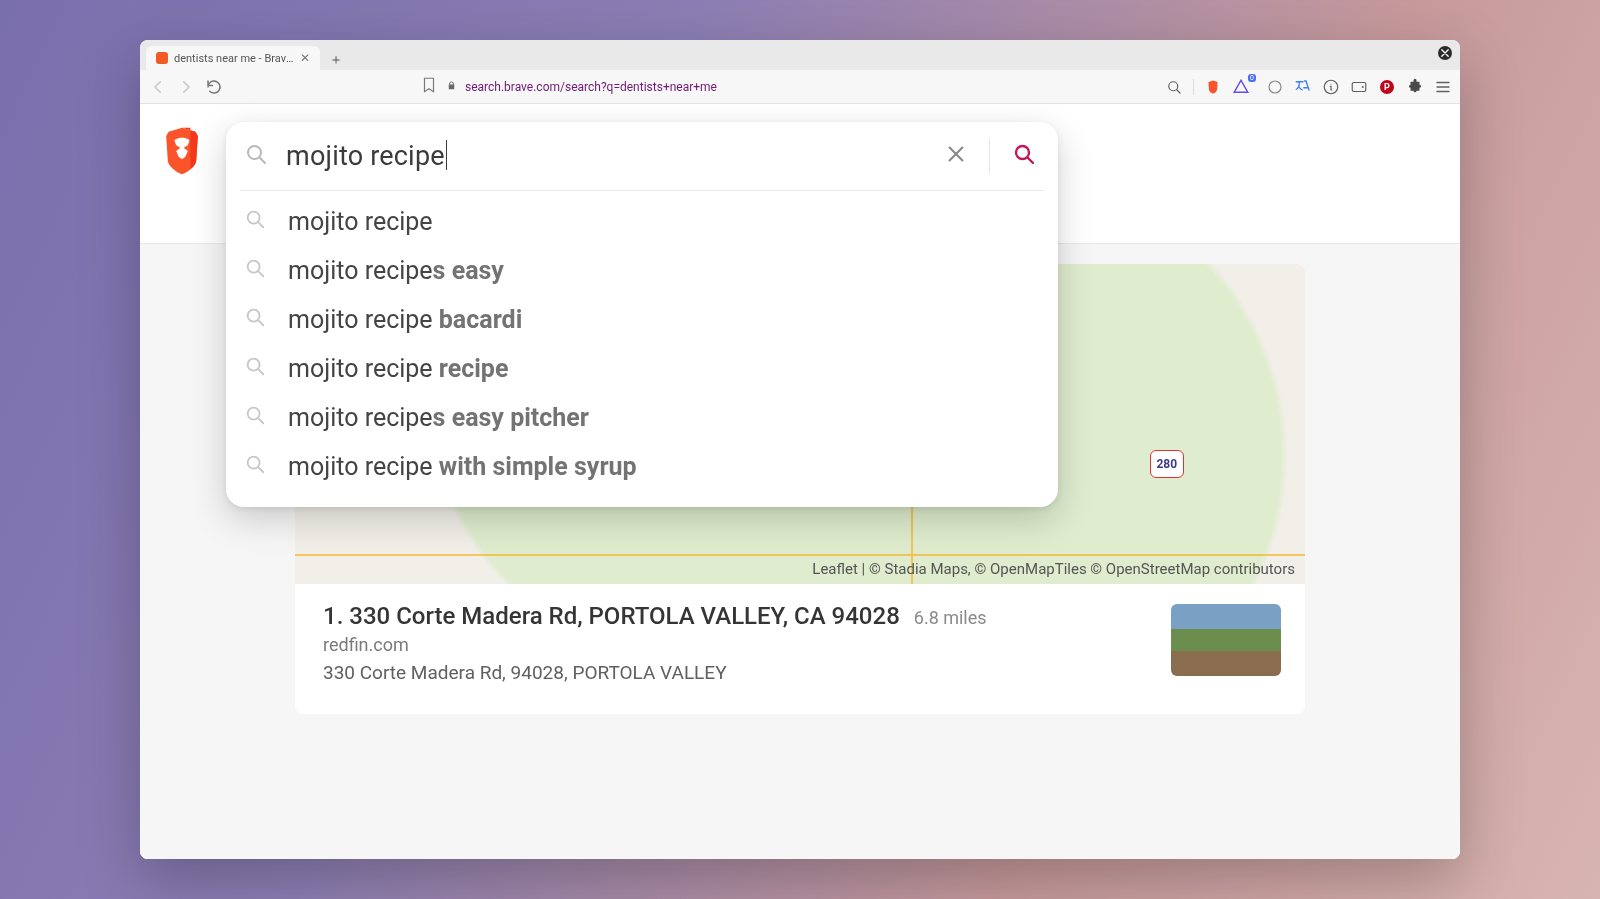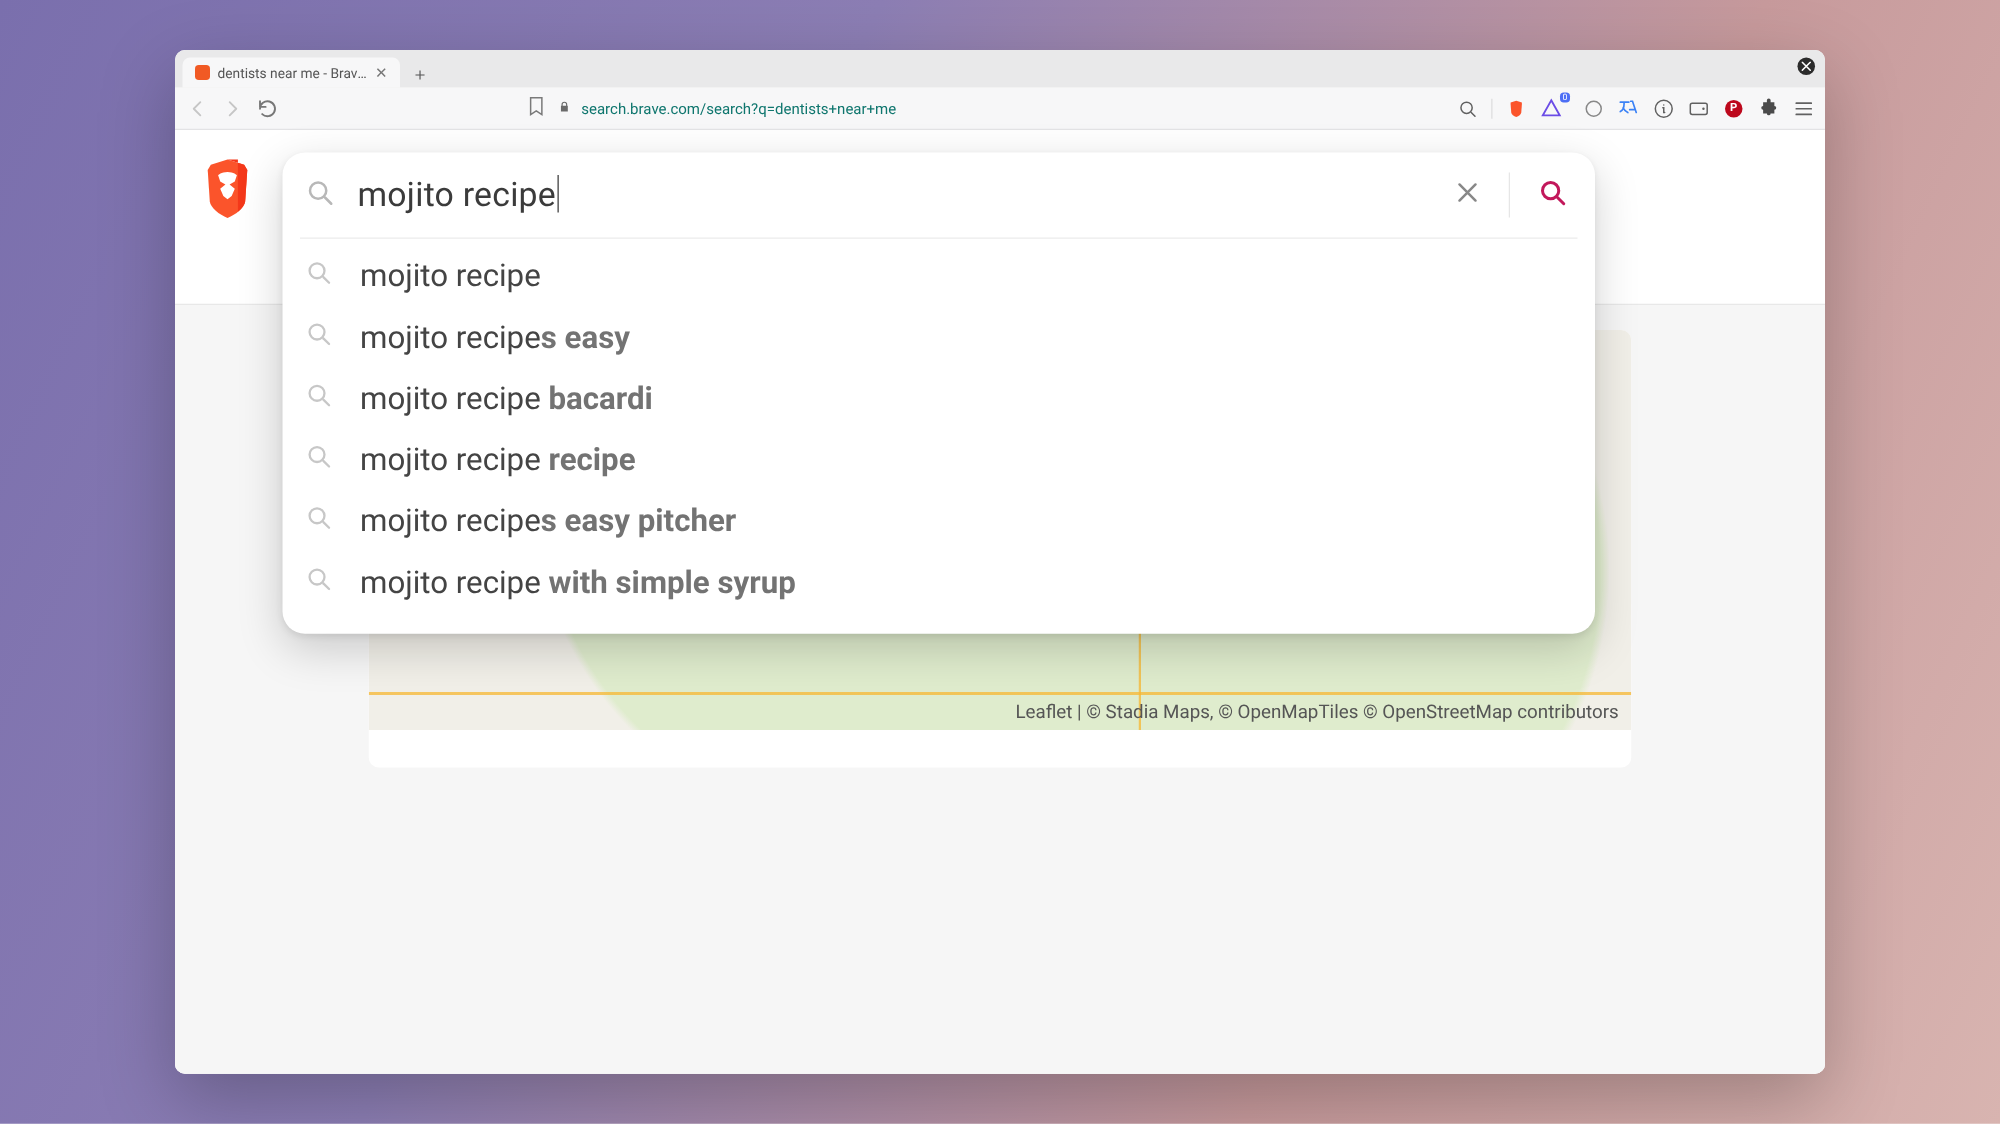--- a/index.html
+++ b/index.html
@@ -96,21 +96,21 @@
     display: flex;
     align-items: center;
     height: 26px;
     padding: 0 8px;
     border-radius: 14px;
     font-size: 12px;
     color: #6a6a6a;
     gap: 8px;
   }
   .url-lock { color: #6a6a6a; font-size: 11px; }
-  .url-text { white-space: nowrap; color: #0f766e; }
+  .url-text { white-space: nowrap; color: #701a75; }
   .url-right-icons { display:flex; align-items:center; gap: 10px; margin-left: auto; }
   .sep { width:1px;height:16px;background:#ddd; }
   .toolbar-right { display:flex; align-items:center; gap: 10px; }
   .ticon { width:18px;height:18px;display:flex;align-items:center;justify-content:center;color:#616161;font-size:13px;cursor:pointer; }
   .ticon.brave-shield svg { width:14px;height:14px;}
   .triangle-badge { position: relative; }
   .triangle-badge .badge { position:absolute; top:-4px; right:-6px; font-size:7px; background:#4c6ef5; color:#fff; border-radius:3px; padding:0 2px;}
   .pinterest { width:14px;height:14px;background:#bd081c;border-radius:50%;display:flex;align-items:center;justify-content:center;color:#fff;font-size:9px;font-weight:700;}
 
   
@@ -134,21 +134,21 @@
     position: absolute;
     left: 22px; top: 22px;
     width: 40px; height: 50px;
   }
 
   
   .search-wrap {
     position: absolute;
     left: 86px;
     top: 18px;
-    width: 1050px;
+    width: 832px;
     background: #fff;
     border-radius: 18px;
     box-shadow: 0 12px 36px rgba(0,0,0,.18), 0 2px 6px rgba(0,0,0,.08);
     padding-bottom: 10px;
     z-index: 50;
   }
   .search-row {
     display:flex;
     align-items:center;
     height: 68px;
@@ -369,20 +369,29 @@
           <span class="route-280">280</span>
           <span class="map-pin">
             <svg viewBox="0 0 24 32">
                 <path d="M12 0c6 0 10 4.6 10 10.3C22 18 12 32 12 32S2 18 2 10.3C2 4.6 6 0 12 0z" fill="#4c4cd6"></path>
                 <circle cx="12" cy="10" r="4" fill="#fff"></circle>
               </svg>
           </span>
           <div class="map-labels">Leaflet | © Stadia Maps, © OpenMapTiles © OpenStreetMap contributors</div>
         </div>
 
+        <div class="result">
+          <div>
+            <span class="result-title">1. 330 Corte Madera Rd, PORTOLA VALLEY, CA 94028</span>
+            <span class="result-distance">6.8 miles</span>
+          </div>
+          <div class="result-domain">redfin.com</div>
+          <div class="result-addr">330 Corte Madera Rd, 94028, PORTOLA VALLEY</div>
+          <div class="thumb"></div>
+        </div>
       </div>
     </div>
 
     <svg class="brave-logo" viewBox="0 0 48 60">
       <path d="M24 2l16 5 3 5-2 30c-.6 6-9 13-17 16C16 55 7.6 48 7 42L5 12l3-5 16-5z" fill="#fb542b"></path>
       <path d="M24 2l16 5 3 5-2 30c-.3 3-3 7-7 10V2z" fill="#f4381a"></path>
       <path d="M24 14c6 0 9 3 9 3l-2 6-5 3 5 4-3 7-4 3-4-3-3-7 5-4-5-3-2-6s3-3 9-3z" fill="#fff"></path>
     </svg>
 
     <div class="search-wrap">

